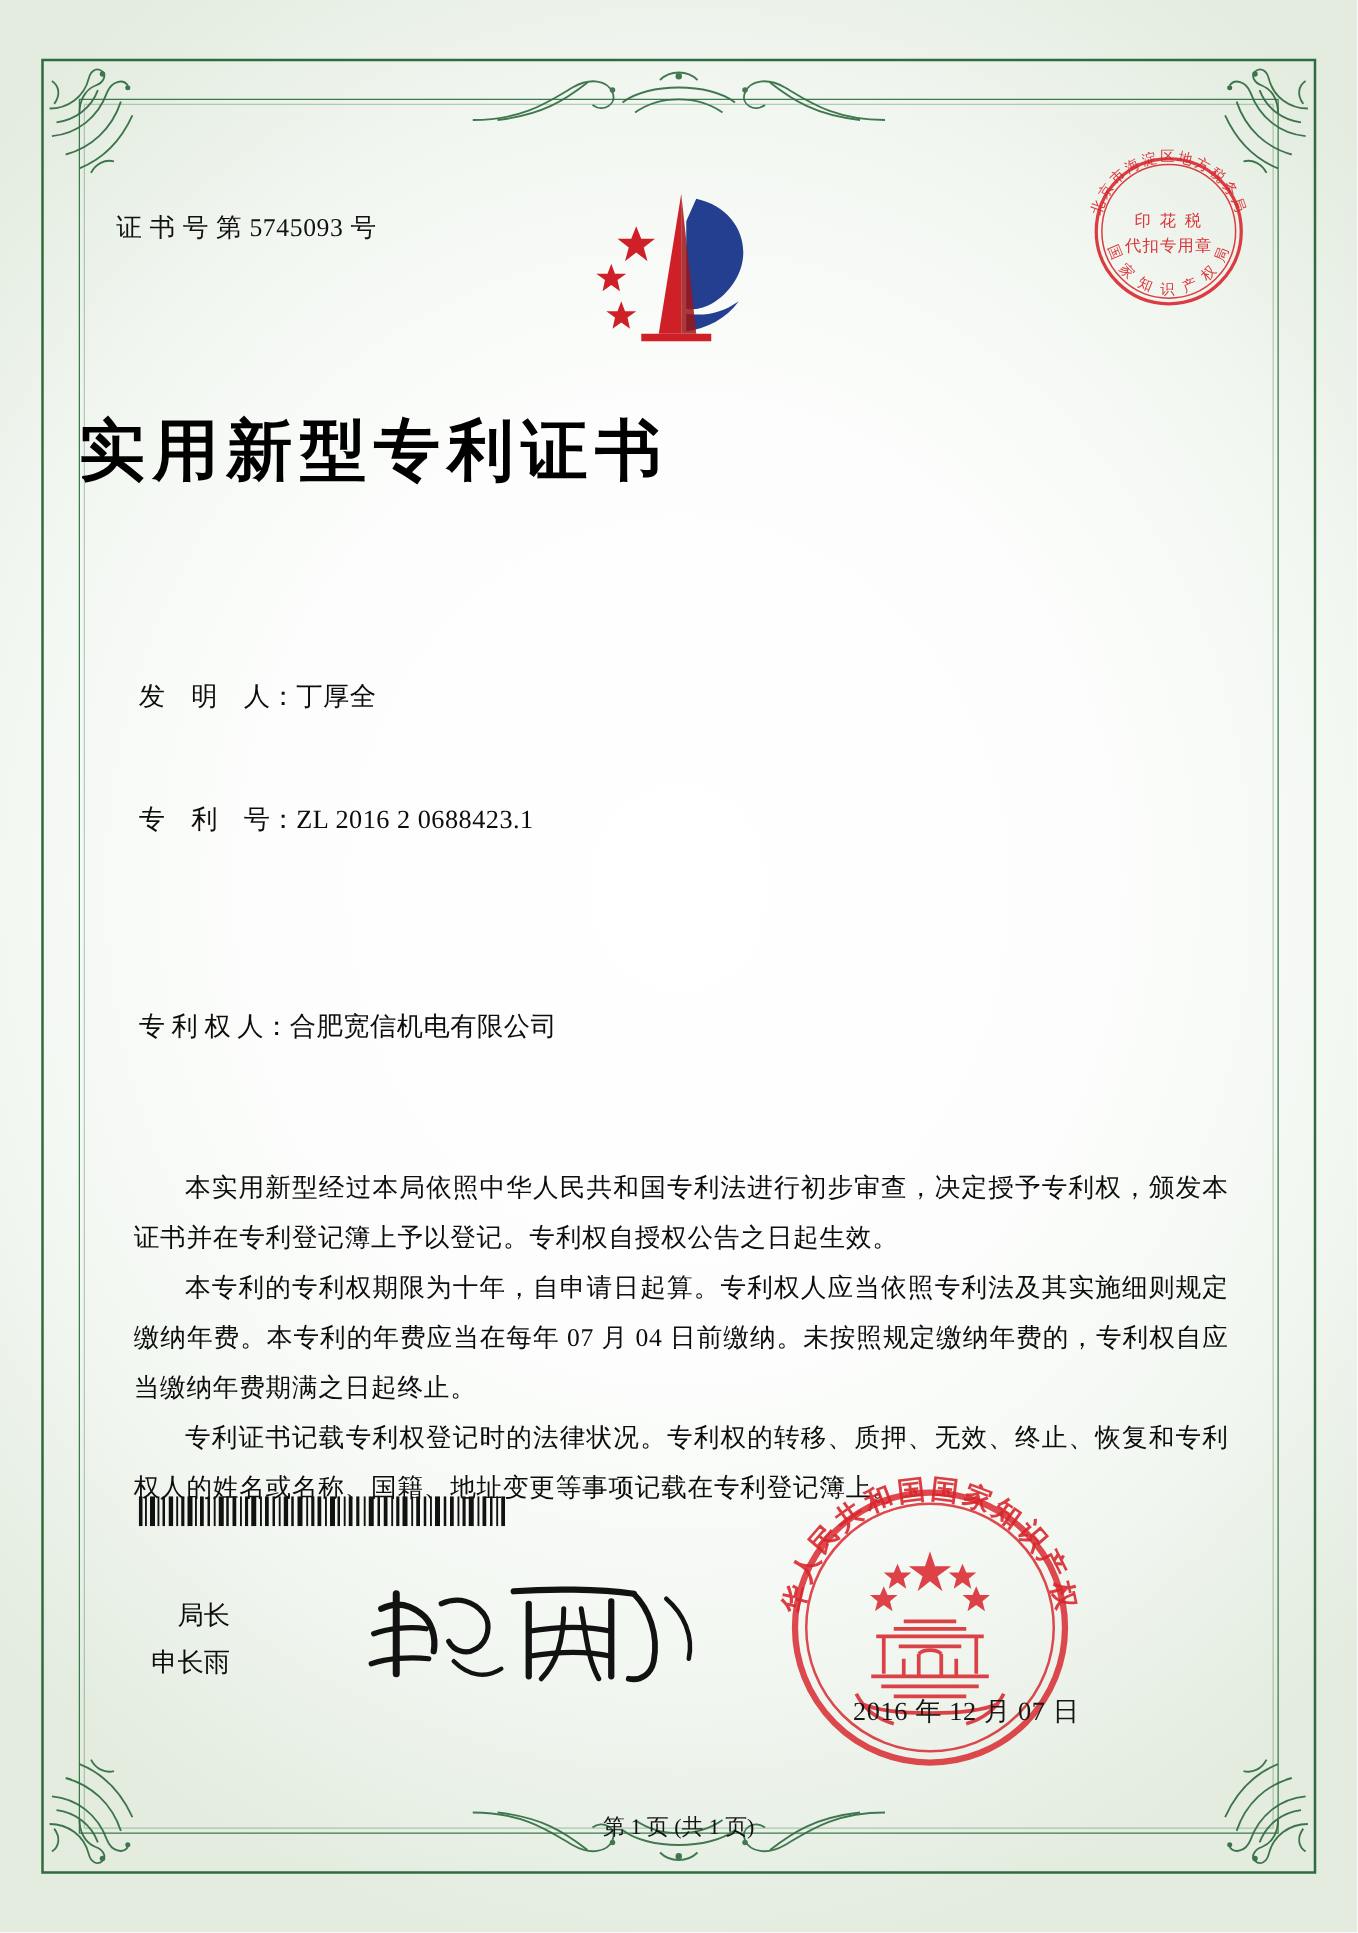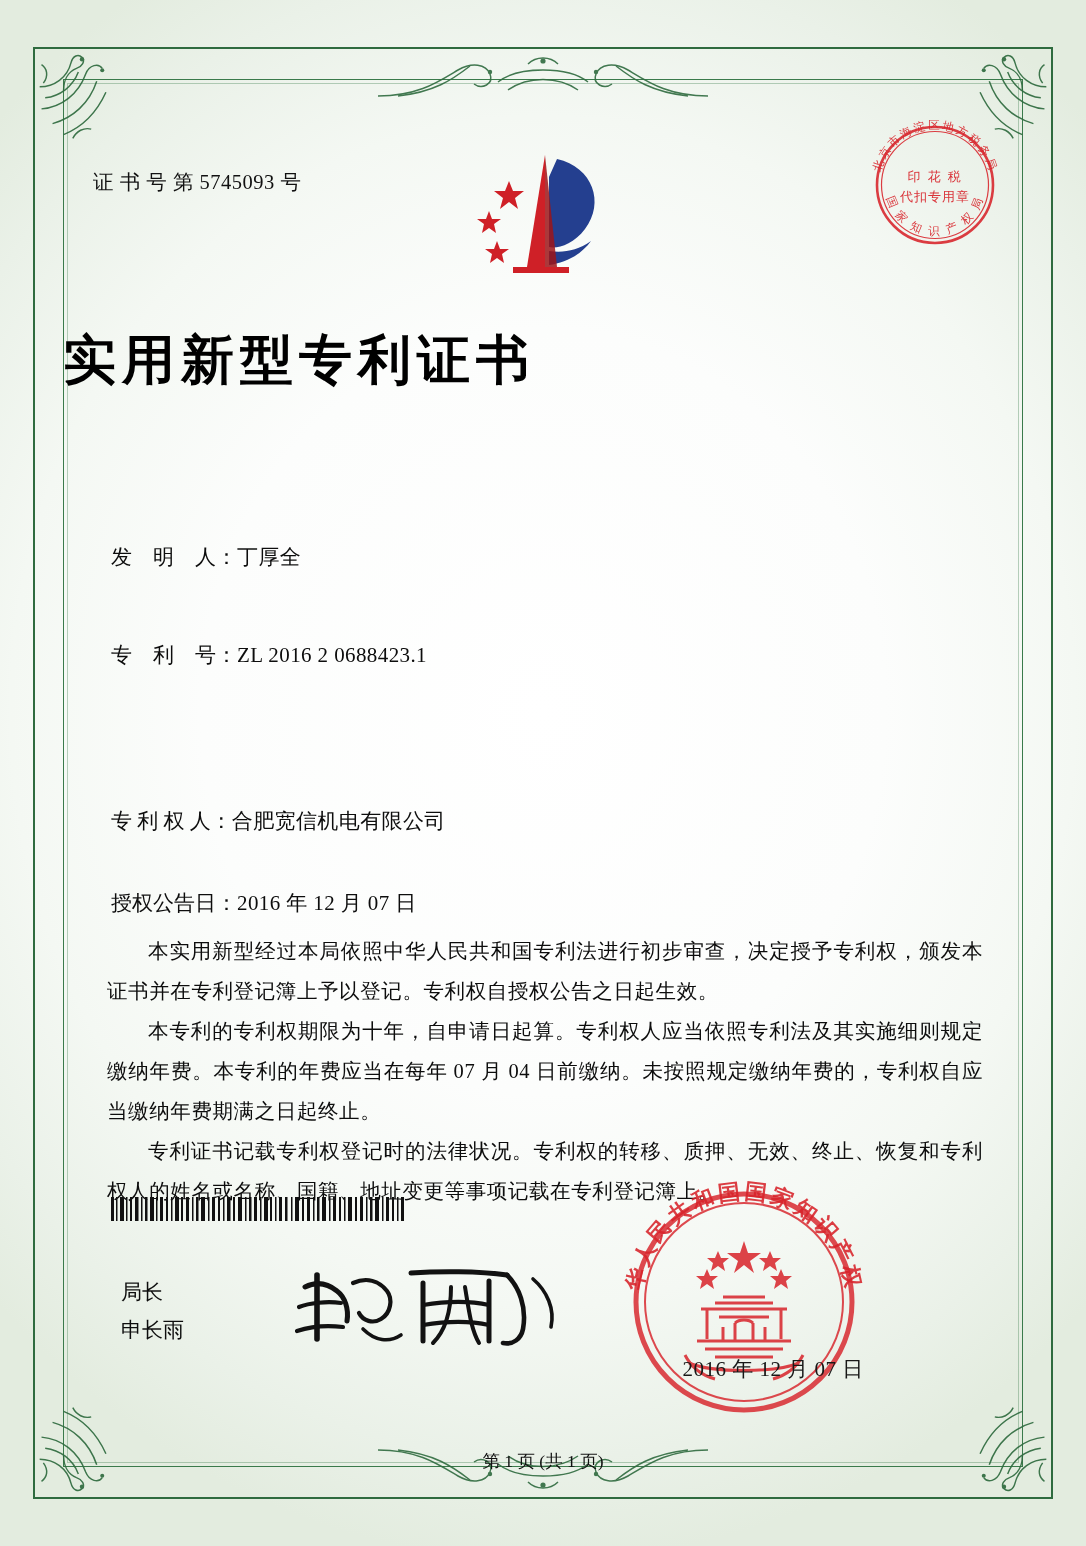--- a/index.html
+++ b/index.html
@@ -184,20 +184,21 @@
   #barcode svg { display:block; width:100%; height:100%; }
 
   
   #director {
     position: absolute;
     left: 58px;
     top: 1194px;
     font-size: 21px;
     line-height: 38px;
     color: #0d0d0d;
+    text-align: right;
   }
 
   
   #signature {
     position: absolute;
     left: 230px;
     top: 1178px;
     width: 280px;
     height: 92px;
     color: #111;
@@ -376,23 +377,20 @@
     <div id="main-title">实用新型专利证书</div>
 
     <div class="field" id="f2">
       <span class="lbl">发　明　人：</span><span class="val">丁厚全</span>
     </div>
     <div class="field" id="f3">
       <span class="lbl">专　利　号：</span><span class="val">ZL 2016 2 0688423.1</span>
     </div>
     <div class="field" id="f5">
       <span class="lbl">专 利 权 人：</span><span class="val">合肥宽信机电有限公司</span>
-    </div>
-    <div class="field" id="f6">
-      <span class="lbl">授权公告日：</span><span class="val">2016 年 12 月 07 日</span>
     </div>
 
     <div id="paras">
       <p>本实用新型经过本局依照中华人民共和国专利法进行初步审查，决定授予专利权，颁发本证书并在专利登记簿上予以登记。专利权自授权公告之日起生效。</p>
       <p>本专利的专利权期限为十年，自申请日起算。专利权人应当依照专利法及其实施细则规定缴纳年费。本专利的年费应当在每年 07 月 04 日前缴纳。未按照规定缴纳年费的，专利权自应当缴纳年费期满之日起终止。</p>
       <p>专利证书记载专利权登记时的法律状况。专利权的转移、质押、无效、终止、恢复和专利权人的姓名或名称、国籍、地址变更等事项记载在专利登记簿上。</p>
     </div>
 
     <div id="barcode">
       <svg viewBox="0 0 296 24" preserveAspectRatio="none">

